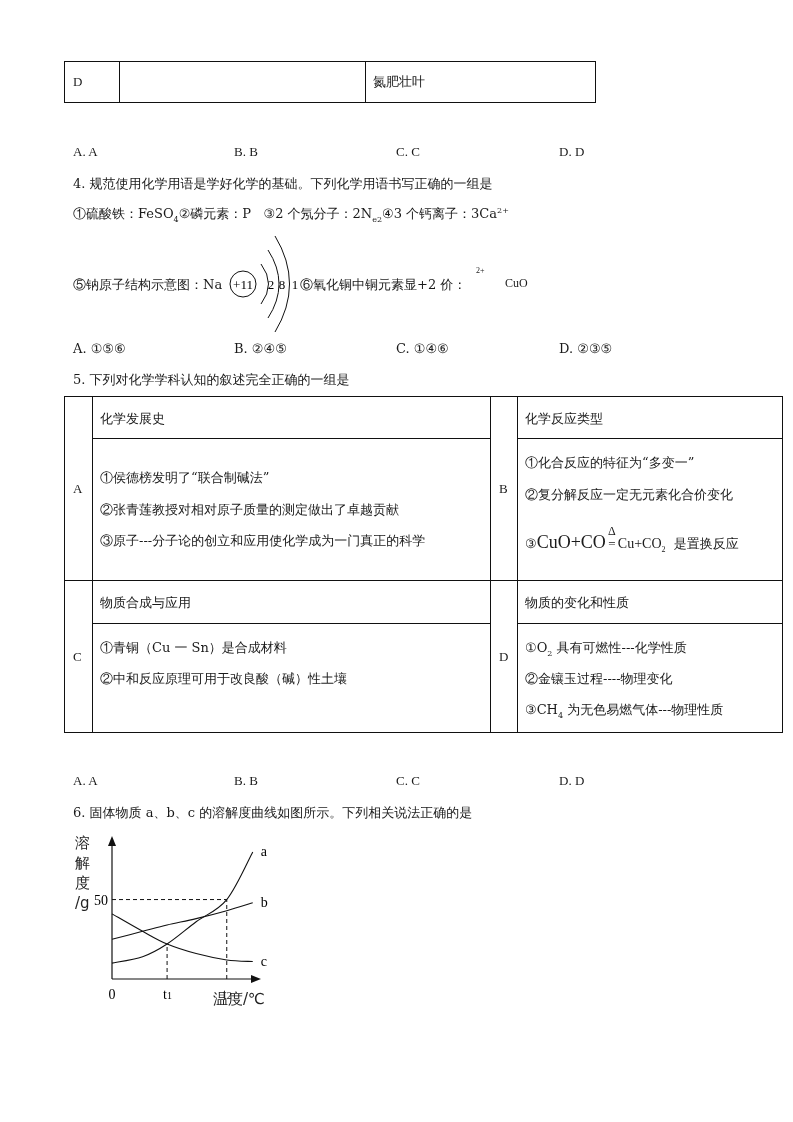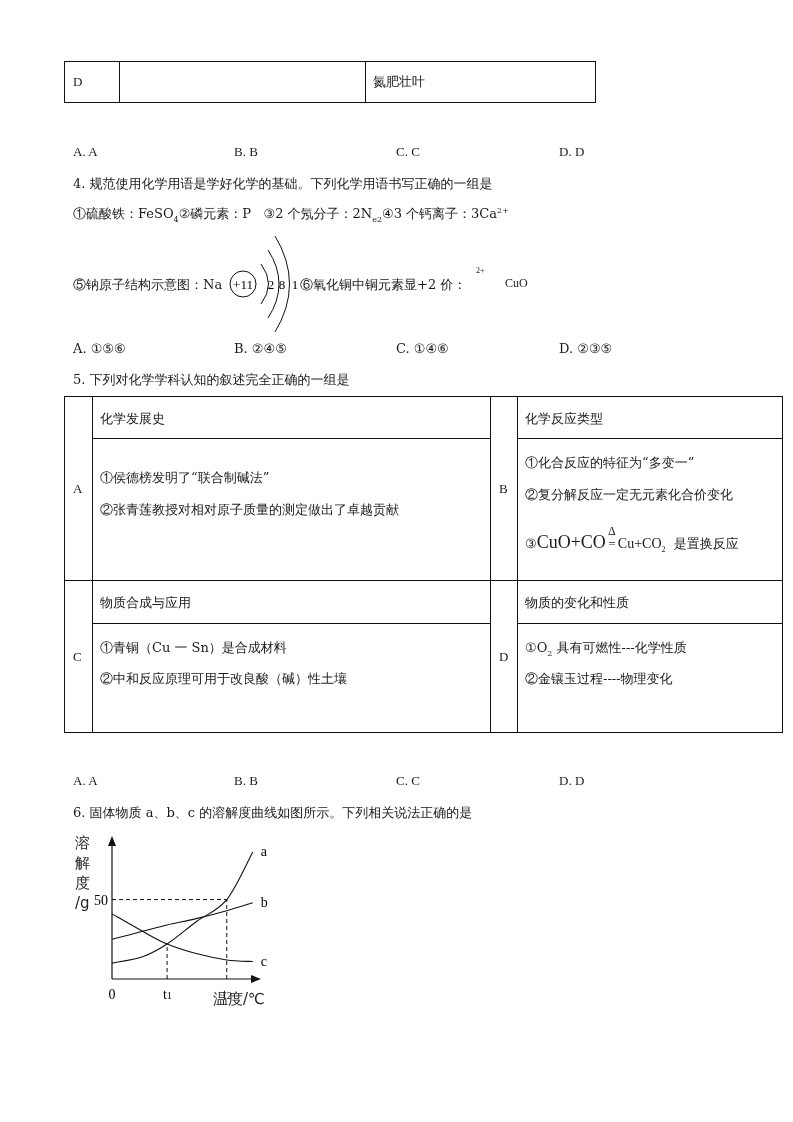--- a/index.html
+++ b/index.html
@@ -89,38 +89,40 @@
   <div class="line-h" style="left:0;right:0;top:183px;"></div>
   <div class="line-h" style="left:27px;width:398px;top:41px;"></div>
   <div class="line-h" style="left:452px;right:0;top:41px;"></div>
   <div class="line-h" style="left:27px;width:398px;top:226px;"></div>
   <div class="line-h" style="left:452px;right:0;top:226px;"></div>
 
   <div class="t latin" style="left:8px;top:84px;">A</div>
   <div class="t" style="left:35px;top:13px;">化学发展史</div>
   <div class="t" style="left:35px;top:72px;">①侯德榜发明了“联合制碱法”</div>
   <div class="t" style="left:35px;top:104px;">②张青莲教授对相对原子质量的测定做出了卓越贡献</div>
+  <div class="t" style="left:35px;top:135px;">③原子---分子论的创立和应用使化学成为一门真正的科学</div>
 
   <div class="t latin" style="left:434px;top:84px;">B</div>
   <div class="t" style="left:460px;top:13px;">化学反应类型</div>
   <div class="t" style="left:460px;top:57px;">①化合反应的特征为“多变一”</div>
   <div class="t" style="left:460px;top:89px;text-align:center;">②复分解反应一定无元素化合价变化</div>
   <div class="t" style="left:460px;top:135px;">
     <span>③</span><span class="latin" style="font-size:18px;">CuO+CO</span><span class="chem-arrow latin"><span class="delta">Δ</span>=</span><span class="latin" style="font-size:14px;">Cu+CO</span><sub class="latin">2</sub>&nbsp;&nbsp;<span>是置换反应</span>
   </div>
 
   <div class="t latin" style="left:8px;top:252px;">C</div>
   <div class="t" style="left:35px;top:197px;">物质合成与应用</div>
   <div class="t" style="left:35px;top:242px;">①青铜（Cu 一 Sn）是合成材料</div>
   <div class="t" style="left:35px;top:273px;">②中和反应原理可用于改良酸（碱）性土壤</div>
 
   <div class="t latin" style="left:434px;top:252px;">D</div>
   <div class="t" style="left:460px;top:197px;">物质的变化和性质</div>
   <div class="t" style="left:460px;top:242px;"><span>①O</span><sub>2</sub><span> 具有可燃性---化学性质</span></div>
   <div class="t" style="left:460px;top:273px;text-align:center;"><span>②金镶玉过程----物理变化</span></div>
+  <div class="t" style="left:460px;top:304px;"><span>③CH</span><sub>4</sub><span> 为无色易燃气体---物理性质</span></div>
 </div>
 
 <div class="opts latin" style="top:773px;">
   <span style="left:0px">A. A</span>
   <span style="left:161px">B. B</span>
   <span style="left:323px">C. C</span>
   <span style="left:486px">D. D</span>
 </div>
 
 <div class="abs" style="left:73px;top:804px;">6. 固体物质 a、b、c 的溶解度曲线如图所示。下列相关说法正确的是</div>

